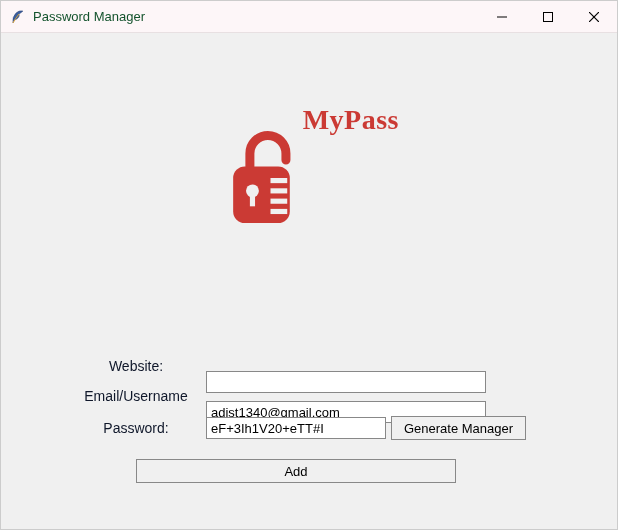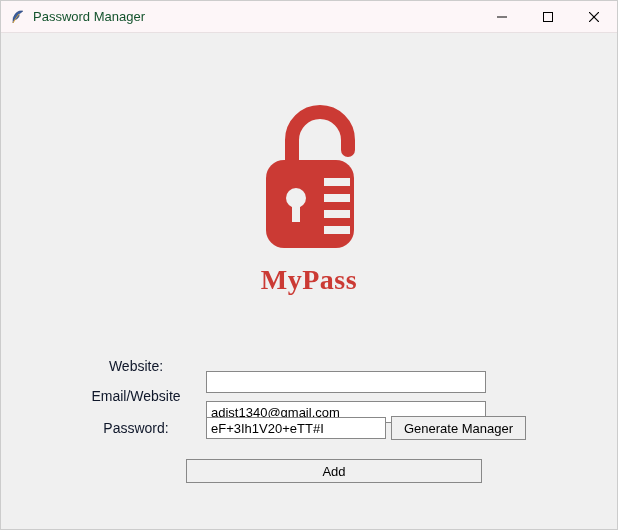--- a/index.html
+++ b/index.html
@@ -59,22 +59,21 @@
       background: #f0f0f0;
       position: relative;
     }
     .logo-wrap {
       position: absolute;
       top: 65px;
       left: 50%;
       transform: translateX(-50%);
       width: 180px;
       display: flex;
-      flex-direction: column;
-      align-items: center;
+      align-items: flex-start;
     }
     .brand {
       font-family: Georgia, "Times New Roman", serif;
       font-size: 28px;
       font-weight: bold;
       color: #cb3a34;
       margin-top: 6px;
       letter-spacing: 0.5px;
     }
     .form {
@@ -112,22 +111,22 @@
       font-size: 13px;
       font-family: "Segoe UI", Tahoma, sans-serif;
       cursor: pointer;
       padding: 0 6px;
     }
     .btn-gen {
       width: 135px;
       margin-left: 5px;
     }
     .btn-add {
-      width: 296px;
-      margin-left: 120px;
+      width: 320px;
+      margin-left: 70px;
     }
     .row-add { height: 28px; }
     .row-password { margin-top: 6px; margin-bottom: 16px; }
   </style>
 </head>
 <body>
 
 <div class="window">
   <div class="titlebar">
     <span class="feather">
@@ -175,21 +174,21 @@
       </svg>
       <div class="brand">MyPass</div>
     </div>
 
     <div class="form">
       <div class="row">
         <div class="label">Website:</div>
         <input class="entry entry-wide" type="text" value="" style="">
       </div>
       <div class="row">
-        <div class="label">Email/Website</div>
+        <div class="label">Email/Username</div>
         <input class="entry entry-wide" type="text" value="adist1340@gmail.com" style="">
       </div>
       <div class="row row-password">
         <div class="label">Password:</div>
         <input class="entry entry-short" type="text" value="eF+3Ih1V20+eTT#I" style="">
         <button class="btn btn-gen">Generate Manager</button>
       </div>
       <div class="row row-add">
         <button class="btn btn-add">Add</button>
       </div>

